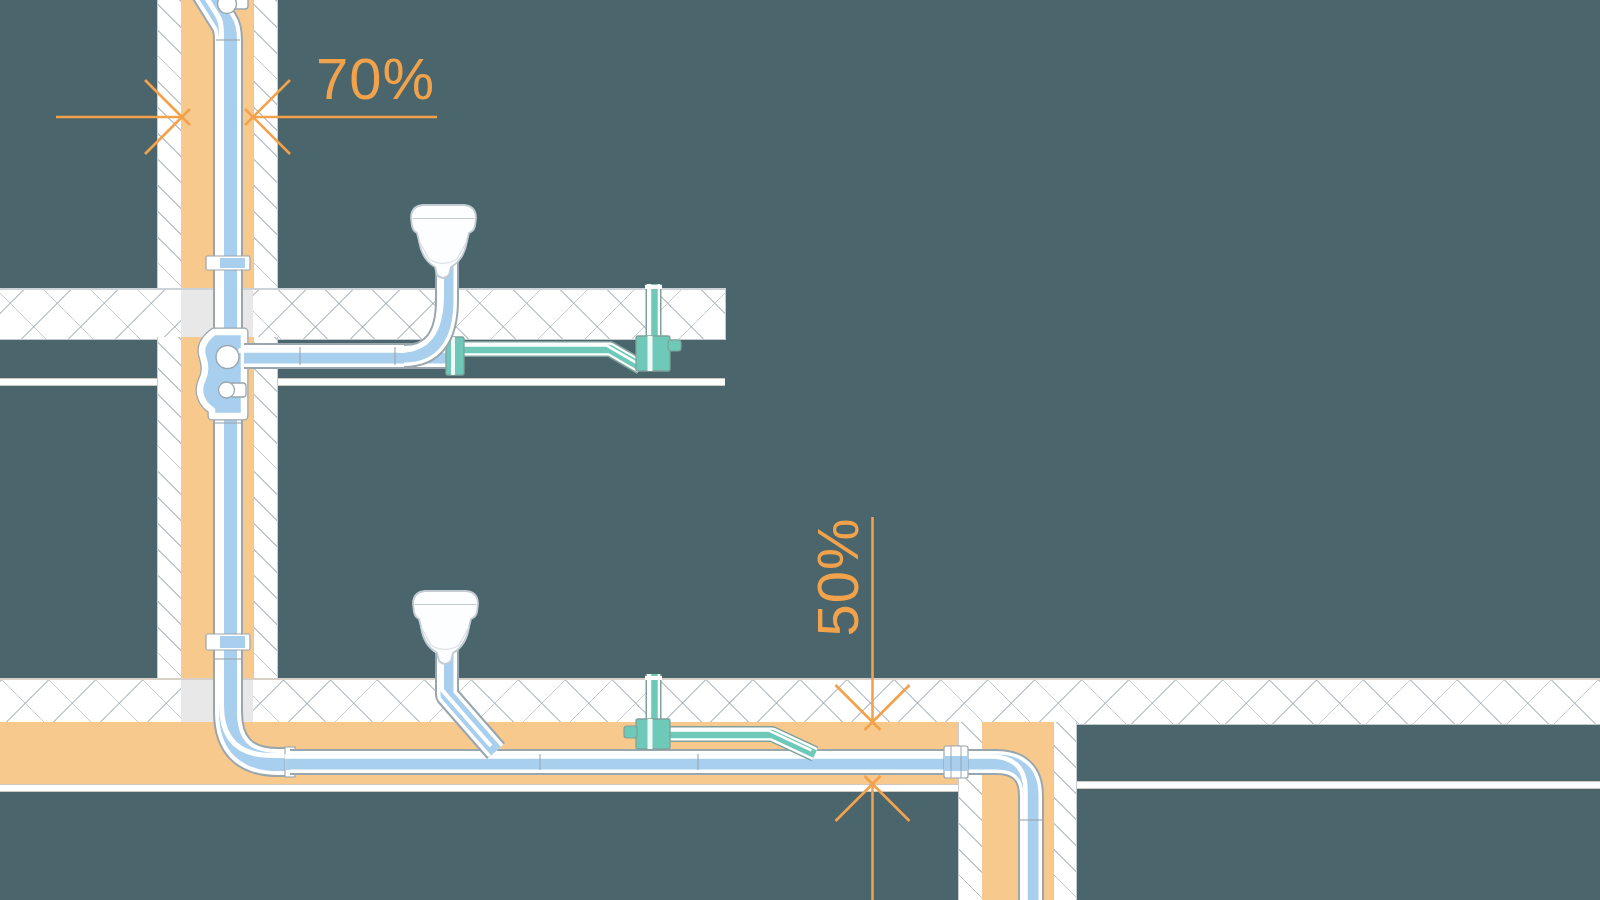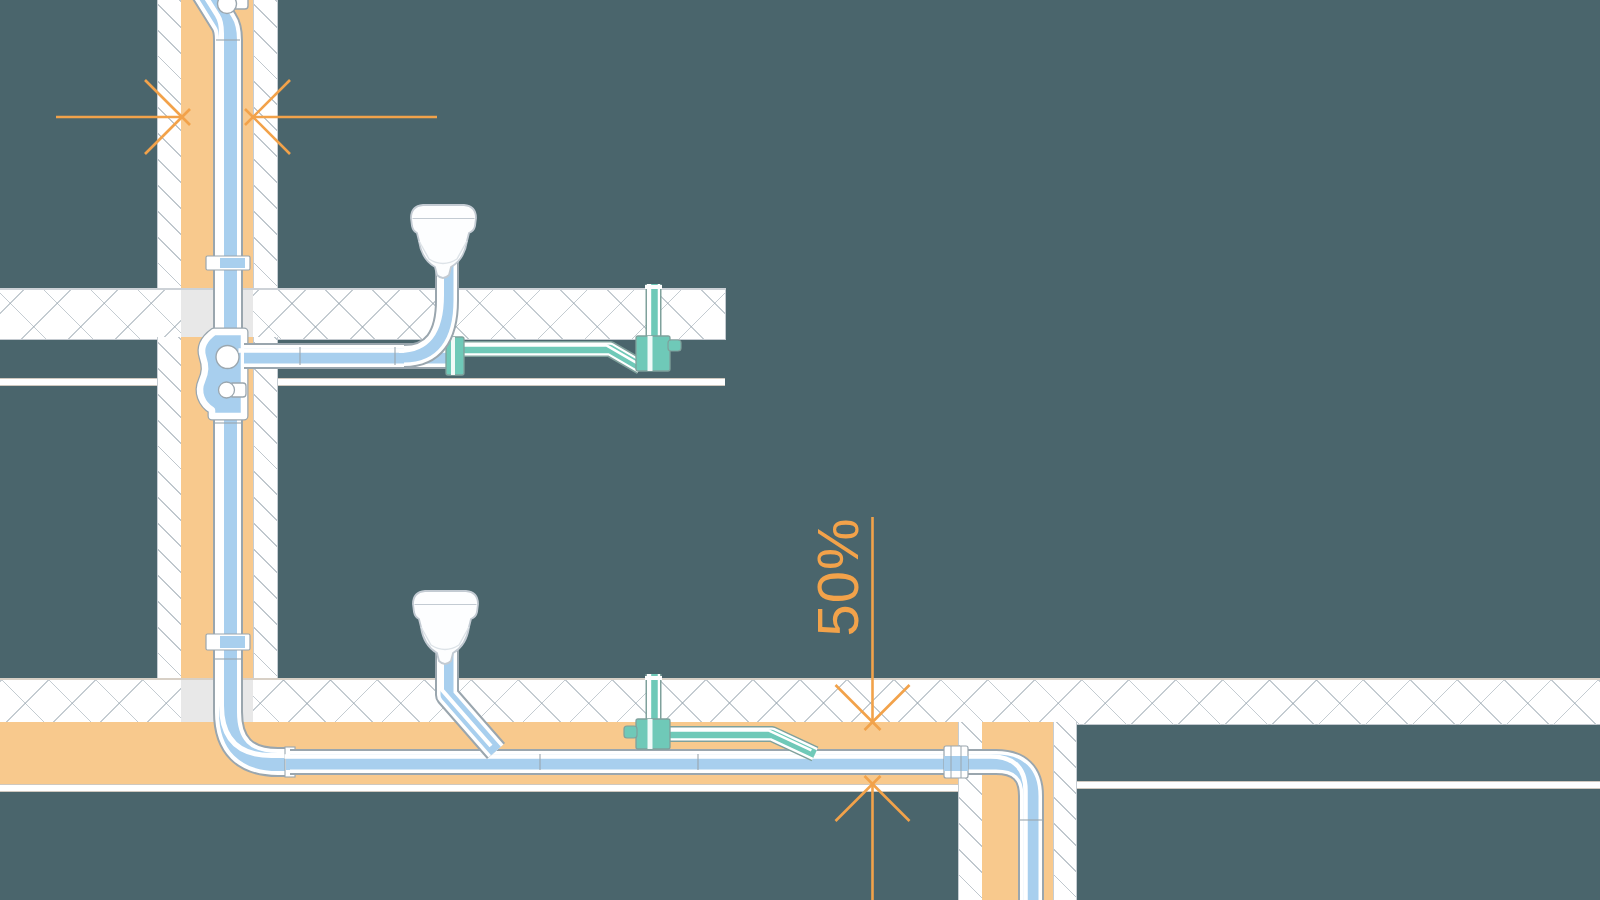--- a/index.html
+++ b/index.html
@@ -196,16 +196,17 @@
     <g>
       <line x1="872.5" y1="517" x2="872.5" y2="721"></line>
       <line x1="835.5" y1="685" x2="880.5" y2="730"></line>
       <line x1="909.5" y1="685" x2="864.5" y2="730"></line>
       <line x1="872.5" y1="785" x2="872.5" y2="902"></line>
       <line x1="835.5" y1="821" x2="880.5" y2="776"></line>
       <line x1="909.5" y1="821" x2="864.5" y2="776"></line>
     </g>
   </svg>
 
+  <div class="dim-label" style="left:316px;top:50px;width:140px;">70%</div>
 
   <div class="dim-label" style="left:772px;top:550px;width:128px;height:54px;text-align:center;
               transform:rotate(-90deg);transform-origin:center center;">50%</div>
 </div>
 
 </body></html>

